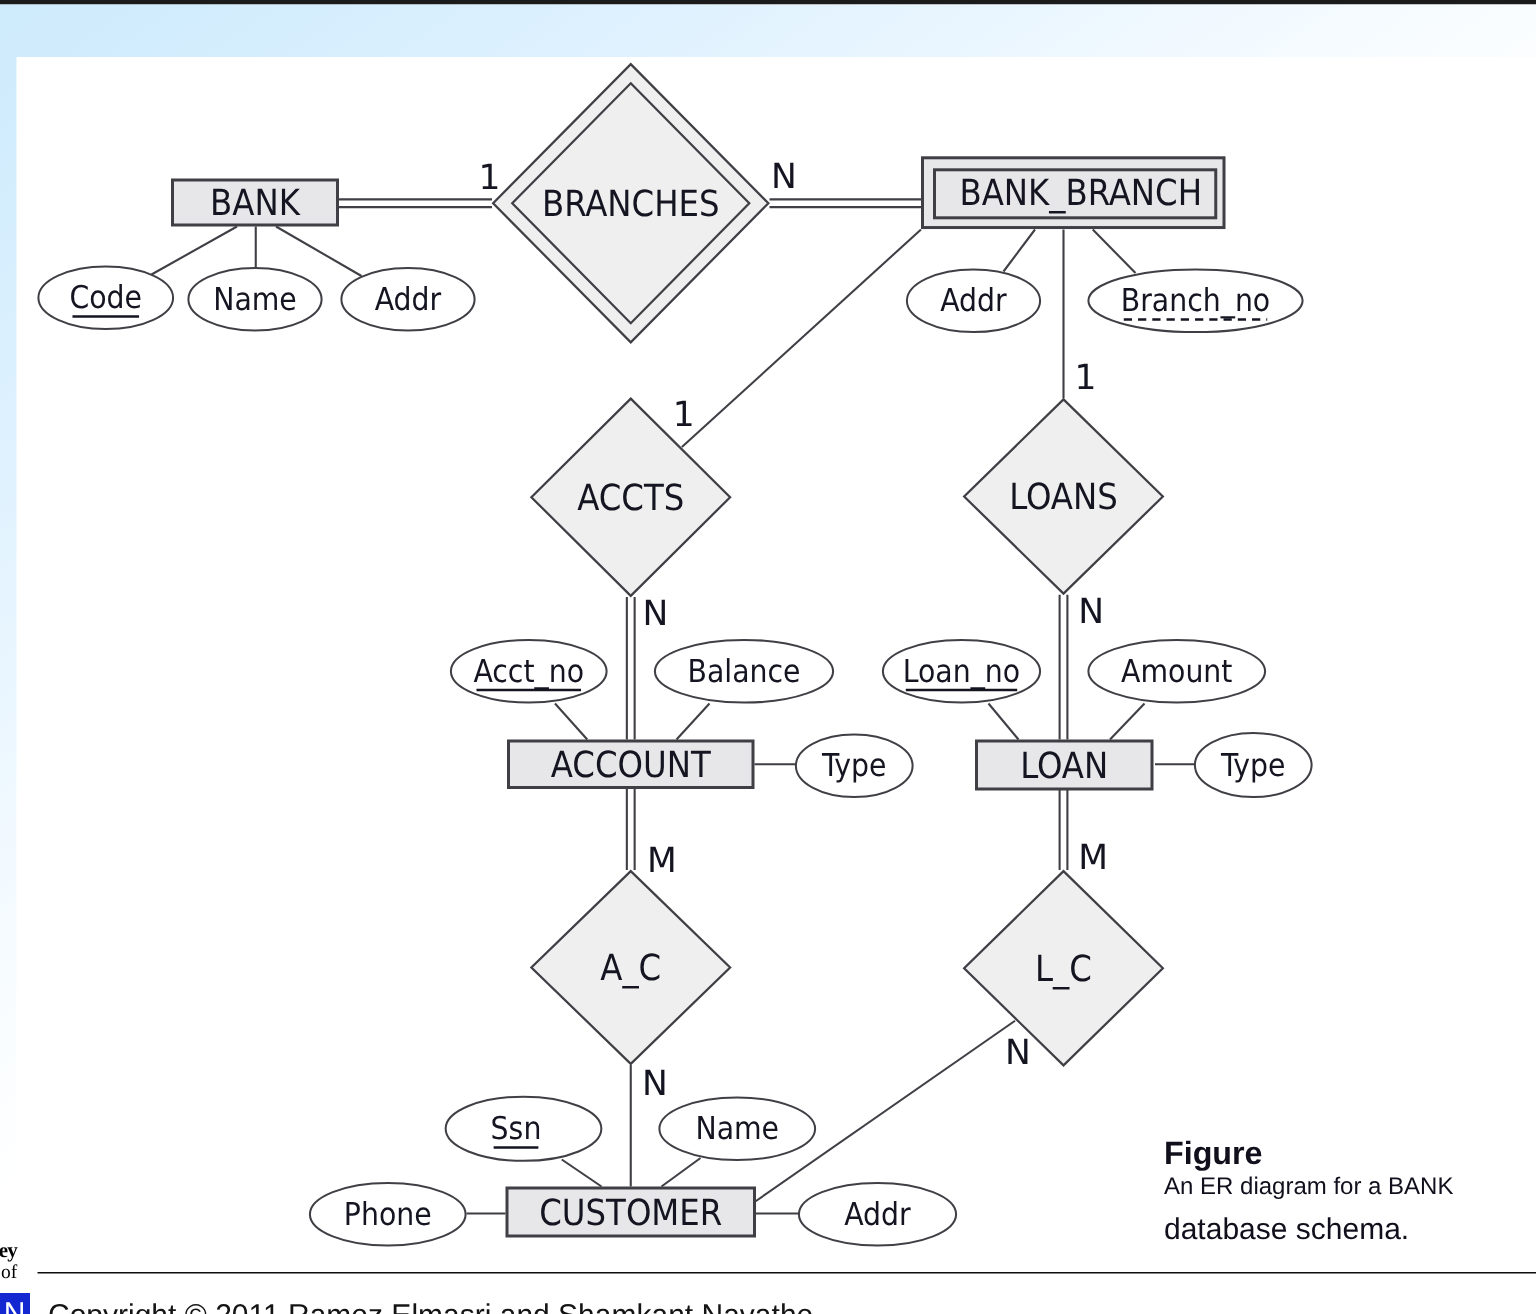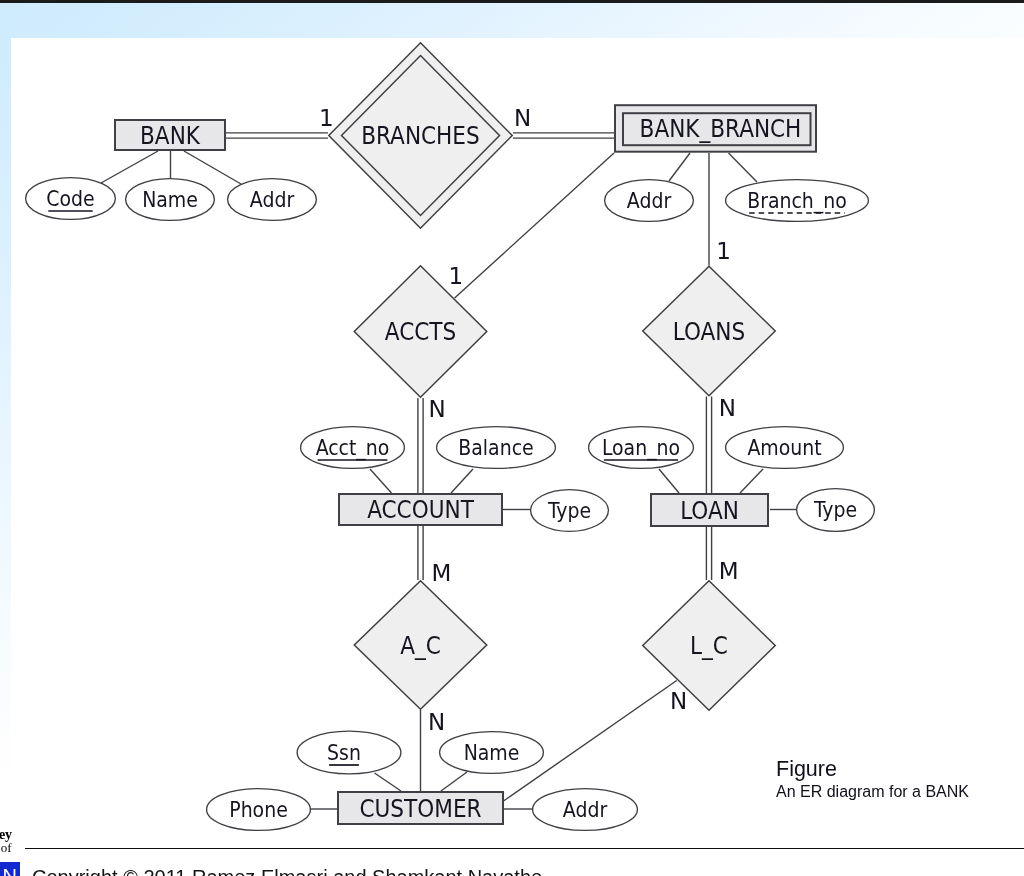--- a/index.html
+++ b/index.html
@@ -7,21 +7,21 @@
   body{width:1024px;height:876px;overflow:hidden;
        font-family:"Liberation Sans",sans-serif;background:#ffffff;}
   #slide{position:relative;width:1024px;height:876px;overflow:hidden;background:#fff;}
   .topbar{position:absolute;left:0;top:0;width:1024px;height:3px;background:#1b1b1b;}
   .bg{position:absolute;left:0;top:3px;width:1024px;height:845px;
       background:linear-gradient(146deg,#ceebfc 0%,#d3edfd 8%,#def1fe 19%,#eaf6ff 30%,#f5fbff 40%,#ffffff 52%,#ffffff 100%);}
   .white{position:absolute;left:11px;top:38px;width:1013px;height:810px;background:#fff;}
   svg.diagram{position:absolute;left:0;top:0;width:1024px;height:876px;
               shape-rendering:geometricPrecision;}
   .cap{position:absolute;font-family:"Liberation Sans",sans-serif;color:#120f1c;}
-  .cap-title{left:776px;top:757px;font-size:21.5px;font-weight:normal;letter-spacing:0;}
+  .cap-title{left:776px;top:757px;font-size:21.5px;font-weight:bold;letter-spacing:0;}
   .cap-l1{left:776px;top:783px;font-size:16px;white-space:nowrap;}
   .cap-l2{left:776px;top:809px;font-size:20px;white-space:nowrap;}
   .rule{position:absolute;left:24.5px;top:848px;width:999.5px;height:0;border-top:1.7px solid #0d0d0d;}
   .logo1{position:absolute;left:-12px;top:828px;width:23.5px;text-align:right;
          font-size:14px;font-weight:bold;color:#000;
          font-family:"Liberation Serif",serif;letter-spacing:-0.4px;line-height:14px;}
   .logo2{position:absolute;left:-12px;top:841px;width:23.5px;text-align:right;
          font-size:13px;color:#000;
          font-family:"Liberation Serif",serif;line-height:13px;}
   .badge{position:absolute;left:-10px;top:861.5px;width:30px;height:26px;background:#1428d2;
@@ -243,19 +243,20 @@
         <text x="718.8" y="415.5" text-anchor="start" font-family="&quot;DejaVu Sans&quot;, sans-serif" font-size="23" fill="#151522">N</text>
         <text x="431.4" y="581" text-anchor="start" font-family="&quot;DejaVu Sans&quot;, sans-serif" font-size="23" fill="#151522">M</text>
         <text x="428" y="730" text-anchor="start" font-family="&quot;DejaVu Sans&quot;, sans-serif" font-size="23" fill="#151522">N</text>
         <text x="718.8" y="579" text-anchor="start" font-family="&quot;DejaVu Sans&quot;, sans-serif" font-size="23" fill="#151522">M</text>
         <text x="670" y="709" text-anchor="start" font-family="&quot;DejaVu Sans&quot;, sans-serif" font-size="23" fill="#151522">N</text>
       </g>
   </svg>
 
   <div class="cap cap-title">Figure</div>
   <div class="cap cap-l1">An ER diagram for a BANK</div>
+  <div class="cap cap-l2">database schema.</div>
 
   <div class="rule"></div>
   <div class="logo1">ley</div>
   <div class="logo2">of</div>
   <div class="badge">N</div>
   <div class="copy">Copyright © 2011 Ramez Elmasri and Shamkant Navathe</div>
 </div>
 
 </body></html>

